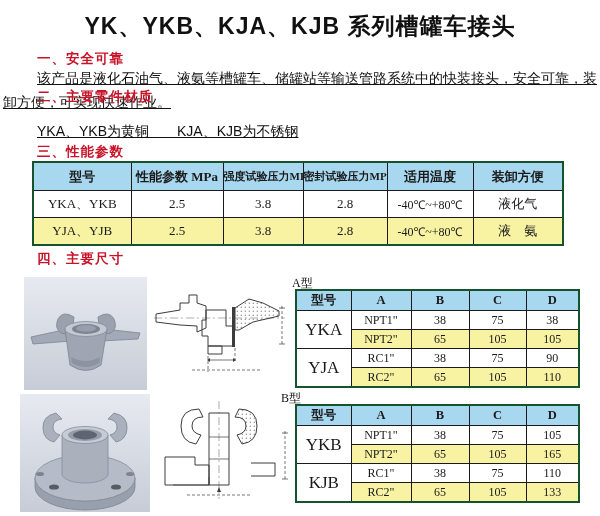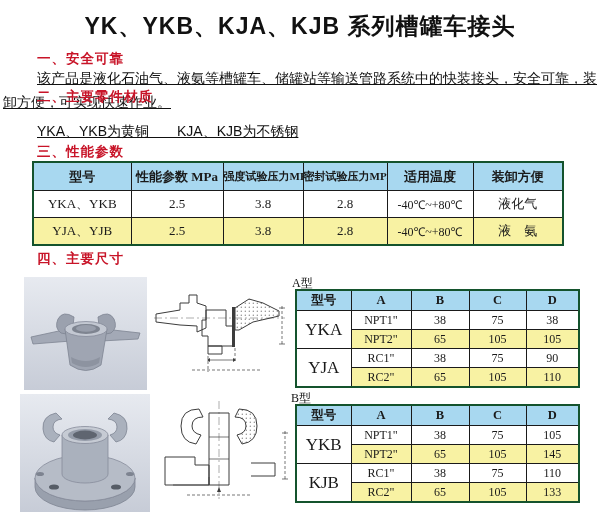--- a/index.html
+++ b/index.html
@@ -241,21 +241,21 @@
     <path d="M98,66 h24 v13 h-24"></path>
 
     <path d="M132,34 V84" stroke-dasharray="3 2" stroke-width="0.7"></path>
     <path d="M129,36 h6 M129,82 h6" stroke-width="0.7"></path>
 
     <path d="M34,98 H98" stroke-dasharray="3 2" stroke-width="0.7"></path>
     <path d="M66,90 l-2,5 4,0 z" fill="#3c3c3c" stroke="none"></path>
   </svg>
 </div>
 
-<div class="abs dim-label" style="left:291px;top:390px;">B型</div>
+<div class="abs dim-label" style="left:281px;top:390px;">B型</div>
 <table class="abs dtable dim" style="left:295px;top:404px;">
   <colgroup>
     <col style="width:55px">
       <col style="width:60px">
       <col style="width:58px">
       <col style="width:57px">
       <col style="width:53px">
   </colgroup>
   <tbody>
       <tr>
@@ -269,21 +269,21 @@
     <td class="model" rowspan="2">YKB</td>
     <td>NPT1"</td>
     <td>38</td>
     <td>75</td>
     <td>105</td>
   </tr>
   <tr>
     <td class="yellow">NPT2"</td>
     <td class="yellow">65</td>
     <td class="yellow">105</td>
-    <td class="yellow">145</td>
+    <td class="yellow">165</td>
   </tr>
   <tr>
     <td class="model" rowspan="2">KJB</td>
     <td>RC1"</td>
     <td>38</td>
     <td>75</td>
     <td>110</td>
   </tr>
   <tr>
     <td class="yellow">RC2"</td>

